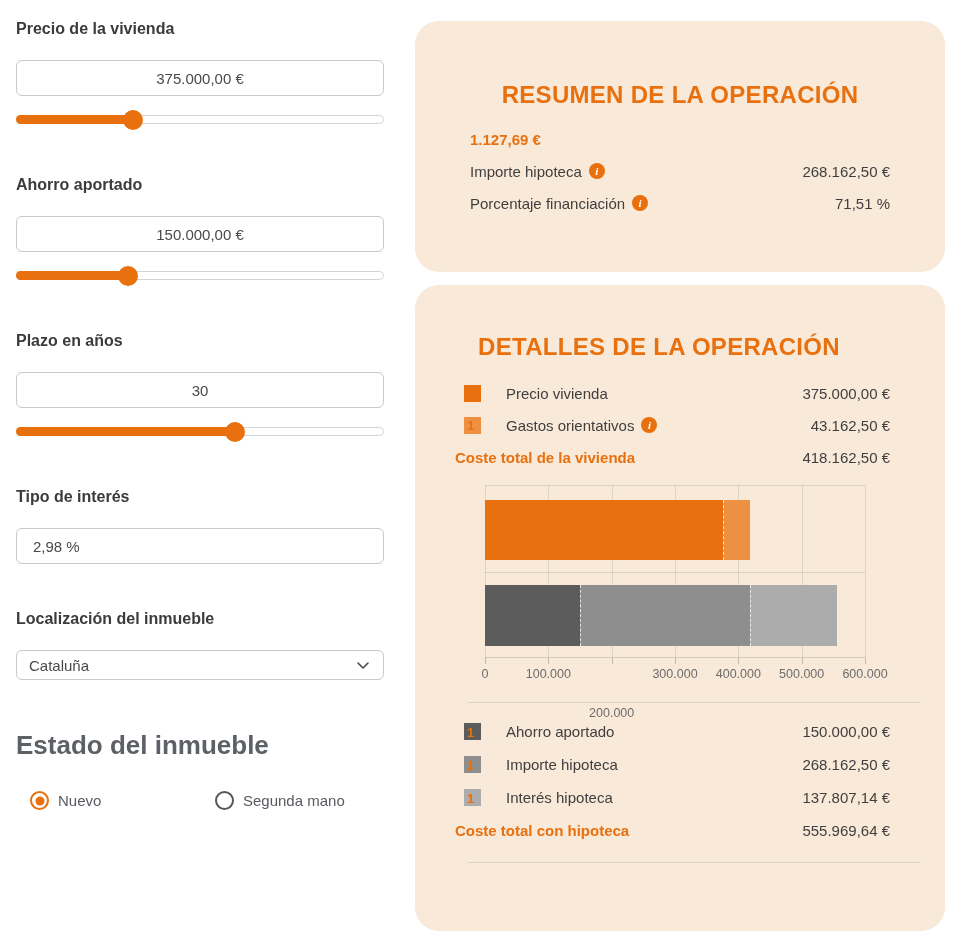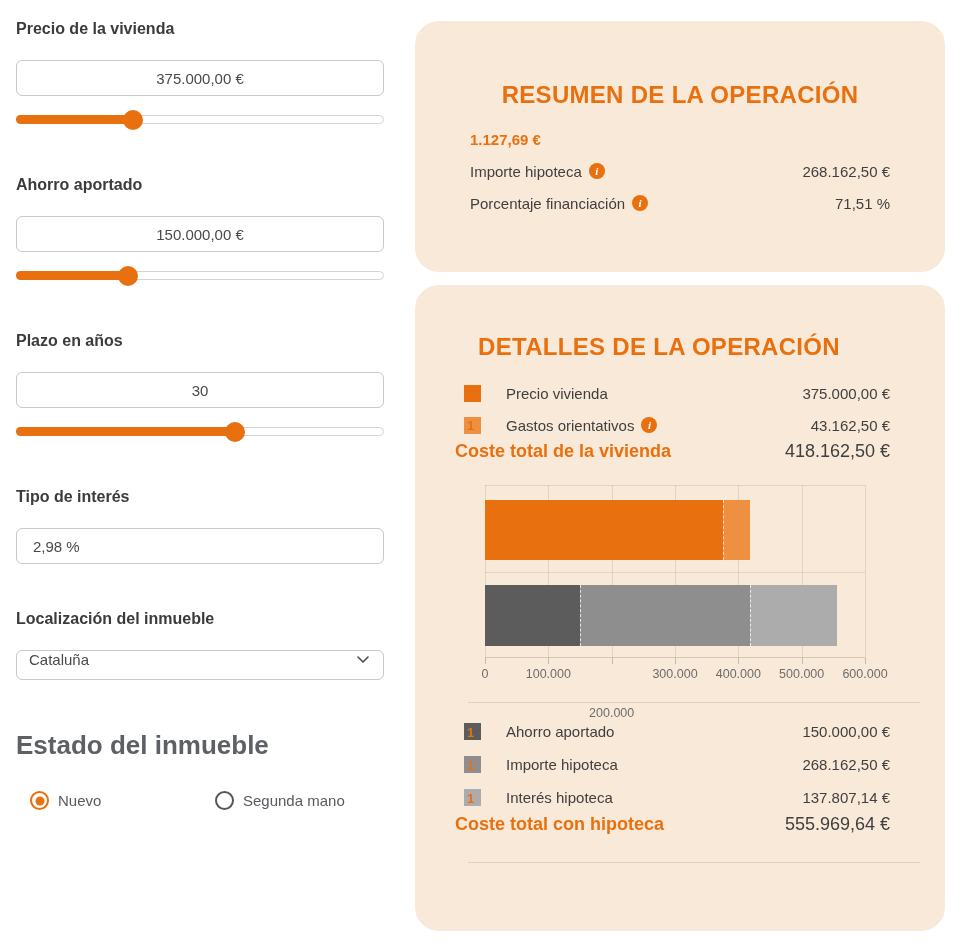--- a/index.html
+++ b/index.html
@@ -17,21 +17,21 @@
 
   .slider { position:relative; margin-top:14px; height:20px; }
   .slider-track { position:absolute; top:5px; left:0; right:0; height:9px;
                   background:#ffffff; border:1px solid #d4d4d4; border-radius:5px; }
   .slider-fill { position:absolute; top:5px; left:0; height:9px;
                  background:#e8700e; border-radius:5px; }
   .slider-thumb { position:absolute; top:0; width:20px; height:20px; border-radius:50%;
                   background:#e8700e; transform:translateX(-50%); }
 
   .select-box { margin-top:22px; width:100%; height:30px; border:1px solid #c9c9c9;
-                border-radius:6px; background:#fff; display:flex; 
+                border-radius:6px; background:#fff; display:flex; align-items:center;
                 padding:0 12px; font-size:15px; color:#4a4a4a; cursor:pointer; }
   .select-box .sel-text { flex:1; }
 
   .big-heading { margin-top:50px; font-size:26px; font-weight:bold; color:#5d6166; }
 
   .radio-row { margin-top:30px; display:flex; align-items:center; padding-left:14px; }
   .radio-item { display:flex; align-items:center; }
   .radio-item.first { width:185px; }
   .radio-circle { width:19px; height:19px; border-radius:50%; border:2px solid #54585c;
                   background:#fff; position:relative; flex:none; }
@@ -63,21 +63,21 @@
 
   .legend-rows { margin-top:16px; }
   .legend-row { height:32px; display:flex; align-items:center; font-size:15px; color:#3f3f3f;padding-left:36px; }
   .legend-rows.bottom { margin-top:12px; }
   .legend-rows.bottom .legend-row { height:33px; }
   .swatch { width:17px; height:17px; flex:none; margin-right:25px; position:relative; }
   .swatch-mark { position:absolute; left:3px; top:50%; transform:translateY(-50%);
                  color:#e8700e; font-size:13px; font-weight:bold; line-height:1; }
   .legend-row .kv-label { flex:1; display:flex; align-items:center; }
   .legend-row .kv-value { white-space:nowrap; }
-  .total-row { height:32px; display:flex; align-items:flex-start; font-size:18px;
+  .total-row { height:32px; display:flex; align-items:center; font-size:15px;
                padding-left:27px; }
   .total-row .kv-label { flex:1; color:#e8700e; font-weight:bold; }
   .total-row .kv-value { color:#3f3f3f; white-space:nowrap; }
 
   .divider { height:1px; background:#dcd2c4; margin-left:40px; margin-right:-30px; }
   .divider.after-chart { margin-top:18px; }
   .divider.bottom { margin-top:16px; }
 
   
   .chart-block { margin-top:12px; margin-left:57px; width:380px; }

